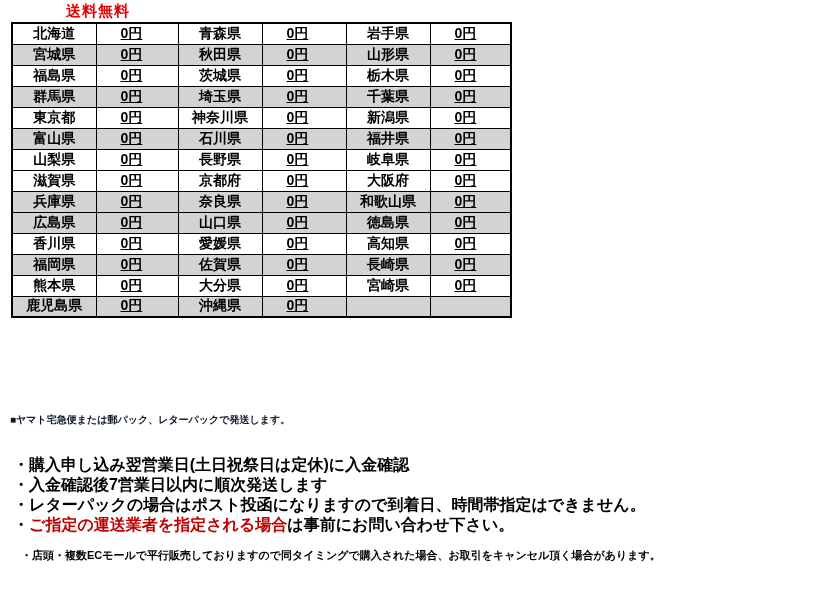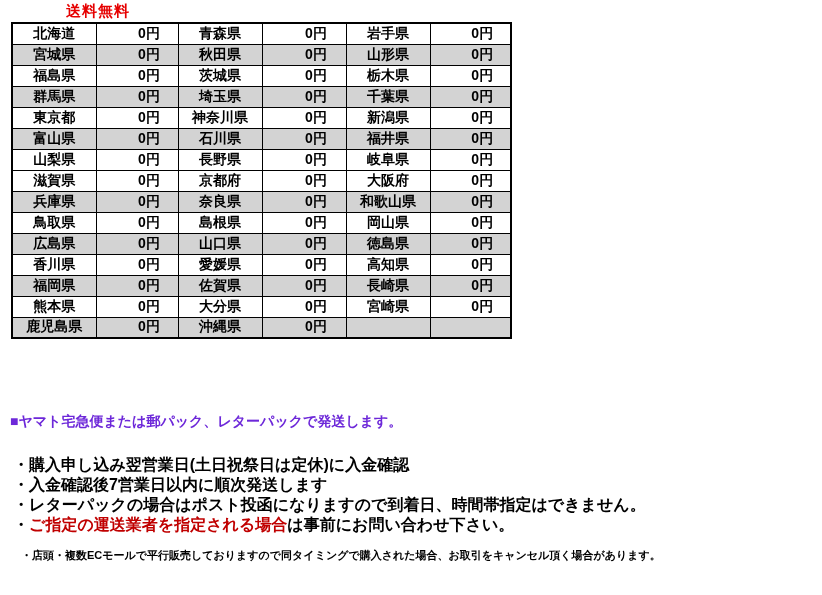--- a/index.html
+++ b/index.html
@@ -41,29 +41,29 @@
     border: 1px solid var(--border);
     height: 21px;
     padding: 0;
     font-size: 14px;
     font-weight: bold;
     color: #000000;
     white-space: nowrap;
     overflow: hidden;
   }
   table.fee-table td.pref { text-align: center; margin-left: 12px; }
-  table.fee-table td.fee  { text-align: center; padding-left: 24px; }
+  table.fee-table td.fee  { text-align: left; padding-left: 24px; text-decoration: underline; }
   table.fee-table tr.alt  { background: var(--row-alt); }
   .notes-heading {
     position: absolute;
     left: 10px; top: 413px;
     margin: 0;
-    font-size: 14px;
-    font-weight: bold;
-    color: #6d28d9;
+    font-size: 10px;
+    font-weight: bold;
+    color: #0f172a;
   }
   .bullets {
     position: absolute;
     left: 13px; top: 455px;
   }
   .bullets p {
     margin: 0;
     height: 20px;
     line-height: 20px;
     font-size: 16px;
@@ -164,28 +164,20 @@
           <td class="fee">0円</td>
         </tr>
         <tr class="alt">
           <td class="pref">兵庫県</td>
           <td class="fee">0円</td>
           <td class="pref">奈良県</td>
           <td class="fee">0円</td>
           <td class="pref">和歌山県</td>
           <td class="fee">0円</td>
         </tr>
-        <tr>
-          <td class="pref">鳥取県</td>
-          <td class="fee">0円</td>
-          <td class="pref">島根県</td>
-          <td class="fee">0円</td>
-          <td class="pref">岡山県</td>
-          <td class="fee">0円</td>
-        </tr>
         <tr class="alt">
           <td class="pref">広島県</td>
           <td class="fee">0円</td>
           <td class="pref">山口県</td>
           <td class="fee">0円</td>
           <td class="pref">徳島県</td>
           <td class="fee">0円</td>
         </tr>
         <tr>
           <td class="pref">香川県</td>

